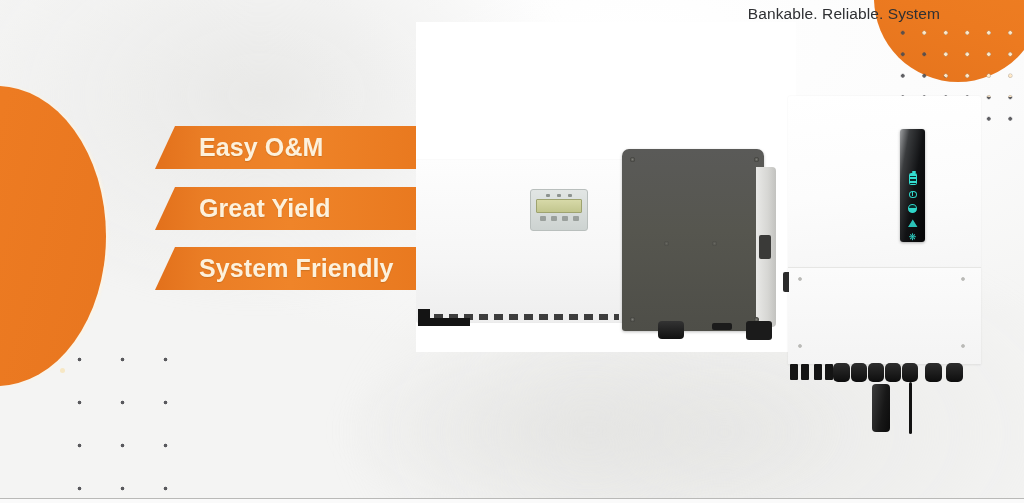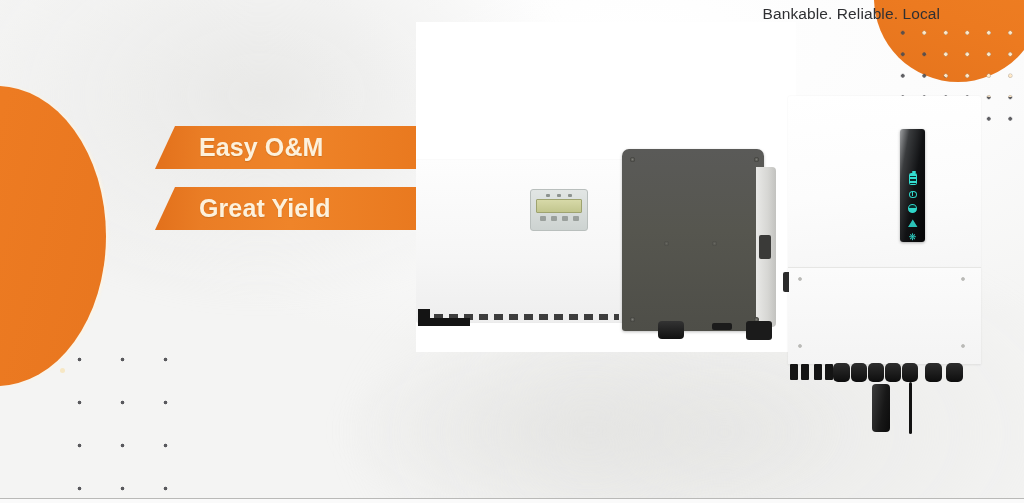--- a/index.html
+++ b/index.html
@@ -374,28 +374,31 @@
   <div class="bg-wash-c"></div>
 
   <div class="blob-left"></div>
   <div class="blob-corner"></div>
 
   <div class="dots dots-bl"></div>
   <div class="dot-single-left"></div>
   <div class="dots dots-tr"></div>
   <div class="dots-tr-light"></div>
 
-  <div class="tagline">Bankable. Reliable. Local</div>
+  <div class="tagline">Bankable. Reliable. System</div>
 
   <div class="banners">
     <div class="banner b0">
       <span class="banner-label">Easy O&amp;M</span>
     </div>
     <div class="banner b1">
       <span class="banner-label">Great Yield</span>
+    </div>
+    <div class="banner b2">
+      <span class="banner-label">System Friendly</span>
     </div>
   </div>
 
   <div class="photo-panel">
 
     <div class="inv-a">
       <div class="inv-a-white"></div>
       <div class="inv-a-dark"></div>
       <div class="inv-a-side"></div>
       <div class="inv-a-sidebtn"></div>

